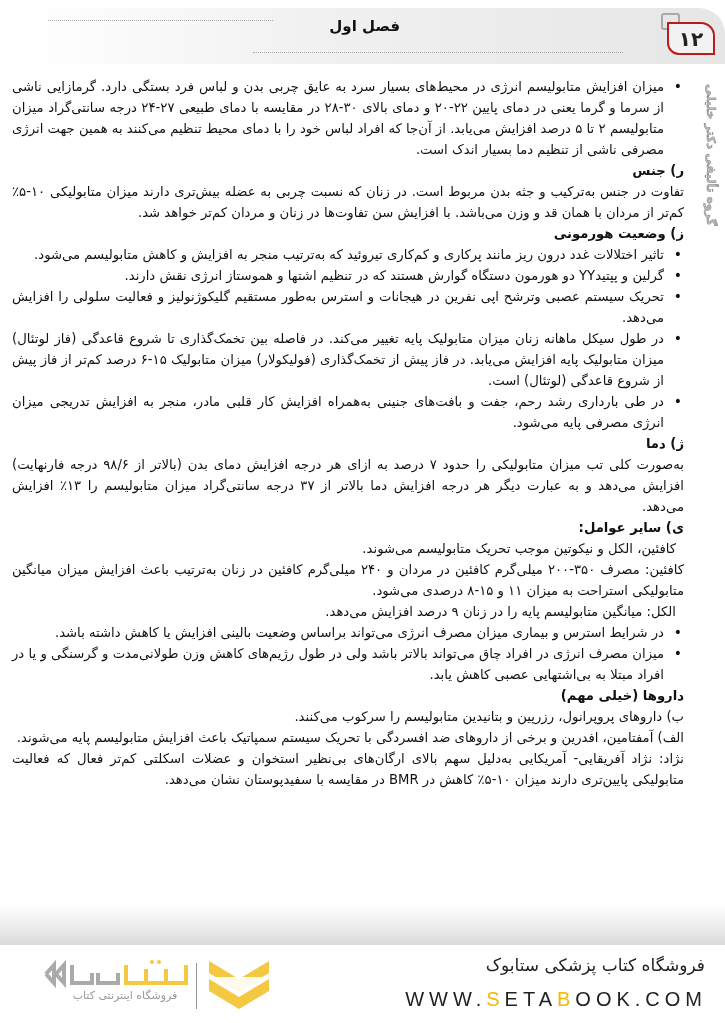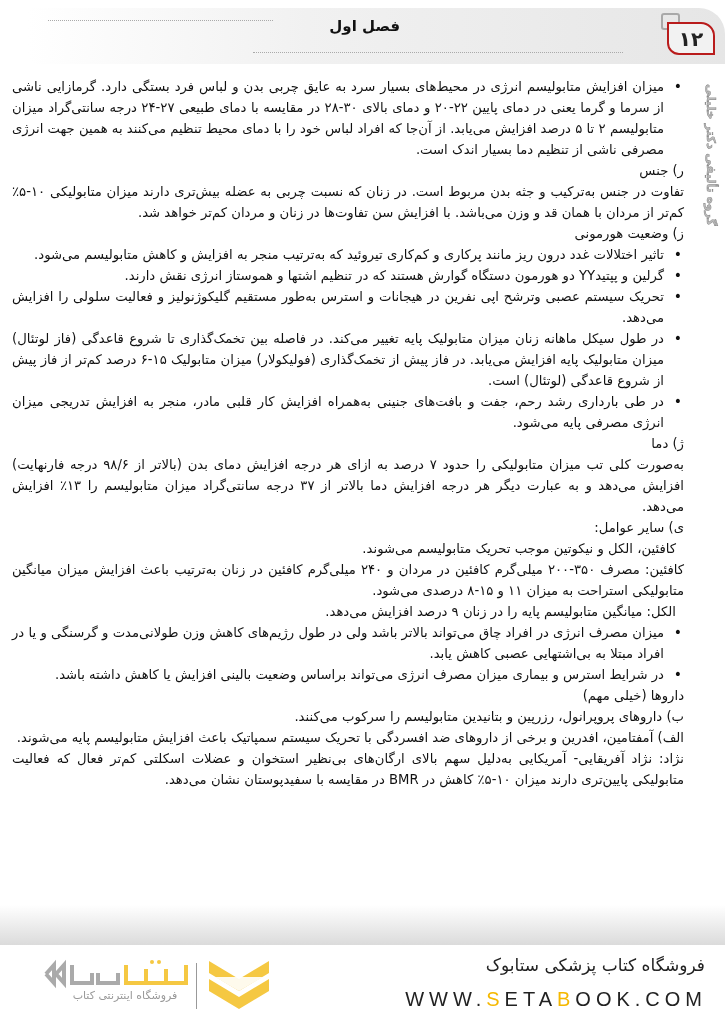--- a/index.html
+++ b/index.html
@@ -46,21 +46,21 @@
   
   .content {
     position: absolute; left: 12px; top: 76px; width: 672px;
     direction: rtl; text-align: justify; font-size: 13.2px; line-height: 21px;
   }
   .content p { margin: 0; }
   .bullet { position: relative; padding-right: 20px; margin-bottom: 1px; }
   .bullet::before {
     content: "\2022"; position: absolute; right: 2px; top: 0; font-size: 14px;
   }
-  .heading { font-weight: normal; padding-right: 0; margin-top: 2px; }
+  .heading { font-weight: bold; padding-right: 0; margin-top: 2px; }
   .indent { padding-right: 8px; }
 
   
   .footer-fade {
     position: absolute; left: 0; top: 905px; width: 725px; height: 45px;
     background: linear-gradient(to bottom, rgba(255,255,255,0) 0%, rgba(210,210,210,0.9) 100%);
     pointer-events: none;
   }
 
   
@@ -112,22 +112,22 @@
   <p class="bullet">در طول سیکل ماهانه زنان میزان متابولیک پایه تغییر می‌کند. در فاصله بین تخمک‌گذاری تا شروع قاعدگی (فاز لوتئال) میزان متابولیک پایه افزایش می‌یابد. در فاز پیش از تخمک‌گذاری (فولیکولار) میزان متابولیک ۱۵-۶ درصد کم‌تر از فاز پیش از شروع قاعدگی (لوتئال) است.</p>
   <p class="bullet">در طی بارداری رشد رحم، جفت و بافت‌های جنینی به‌همراه افزایش کار قلبی مادر، منجر به افزایش تدریجی میزان انرژی مصرفی پایه می‌شود.</p>
 
   <p class="heading">ژ) دما</p>
   <p>به‌صورت کلی تب میزان متابولیکی را حدود ۷ درصد به ازای هر درجه افزایش دمای بدن (بالاتر از ۹۸/۶ درجه فارنهایت) افزایش می‌دهد و به عبارت دیگر هر درجه افزایش دما بالاتر از ۳۷ درجه سانتی‌گراد میزان متابولیسم را ۱۳٪ افزایش می‌دهد.</p>
 
   <p class="heading">ی) سایر عوامل:</p>
   <p class="indent">کافئین، الکل و نیکوتین موجب تحریک متابولیسم می‌شوند.</p>
   <p>کافئین: مصرف ۳۵۰-۲۰۰ میلی‌گرم کافئین در مردان و ۲۴۰ میلی‌گرم کافئین در زنان به‌ترتیب باعث افزایش میزان میانگین متابولیکی استراحت به میزان ۱۱ و ۱۵-۸ درصدی می‌شود.</p>
   <p class="indent">الکل: میانگین متابولیسم پایه را در زنان ۹ درصد افزایش می‌دهد.</p>
+  <p class="bullet">در شرایط استرس و بیماری میزان مصرف انرژی می‌تواند براساس وضعیت بالینی افزایش یا کاهش داشته باشد.</p>
   <p class="bullet">میزان مصرف انرژی در افراد چاق می‌تواند بالاتر باشد ولی در طول رژیم‌های کاهش وزن طولانی‌مدت و گرسنگی و یا در افراد مبتلا به بی‌اشتهایی عصبی کاهش یابد.</p>
-  <p class="bullet">در شرایط استرس و بیماری میزان مصرف انرژی می‌تواند براساس وضعیت بالینی افزایش یا کاهش داشته باشد.</p>
 
   <p class="heading">داروها (خیلی مهم)</p>
   <p>ب) داروهای پروپرانول، رزرپین و بتانیدین متابولیسم را سرکوب می‌کنند.</p>
   <p>الف) آمفتامین، افدرین و برخی از داروهای ضد افسردگی با تحریک سیستم سمپاتیک باعث افزایش متابولیسم پایه می‌شوند.</p>
   <p>نژاد: نژاد آفریقایی- آمریکایی به‌دلیل سهم بالای ارگان‌های بی‌نظیر استخوان و عضلات اسکلتی کم‌تر فعال که فعالیت متابولیکی پایین‌تری دارند میزان ۱۰-۵٪ کاهش در BMR در مقایسه با سفیدپوستان نشان می‌دهد.</p>
 </div>
 
 <div class="footer-fade"></div>
 
 <div class="ad">

